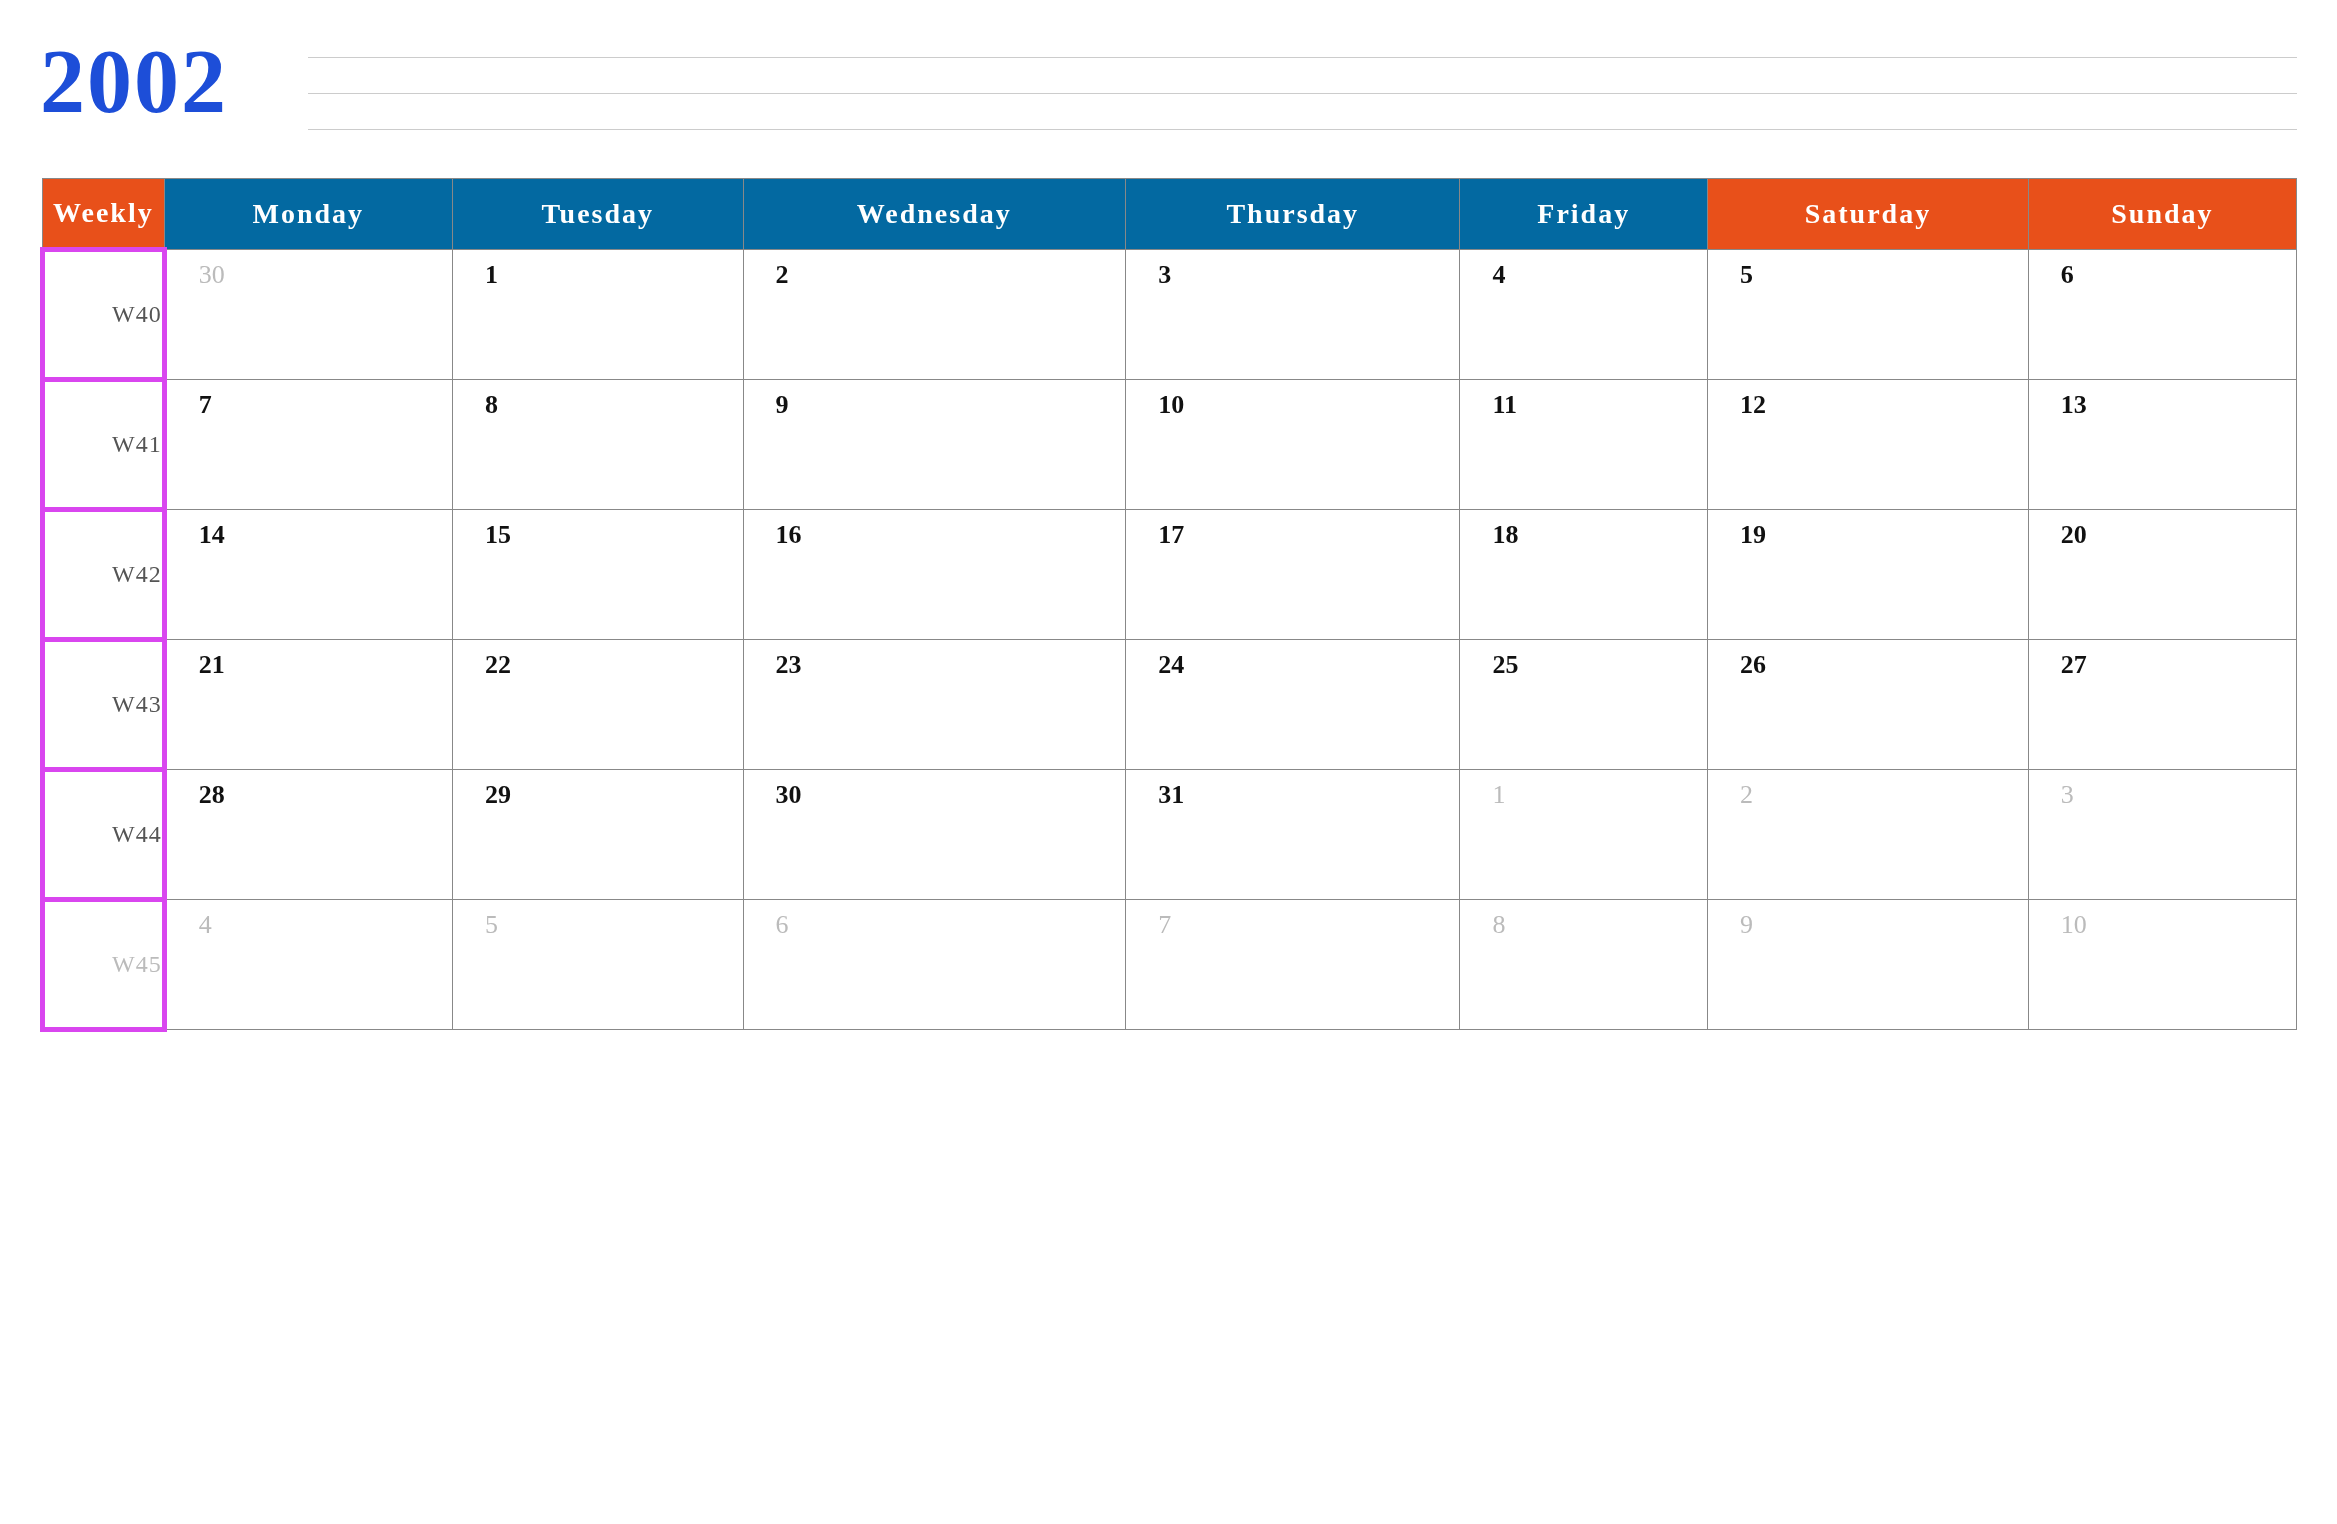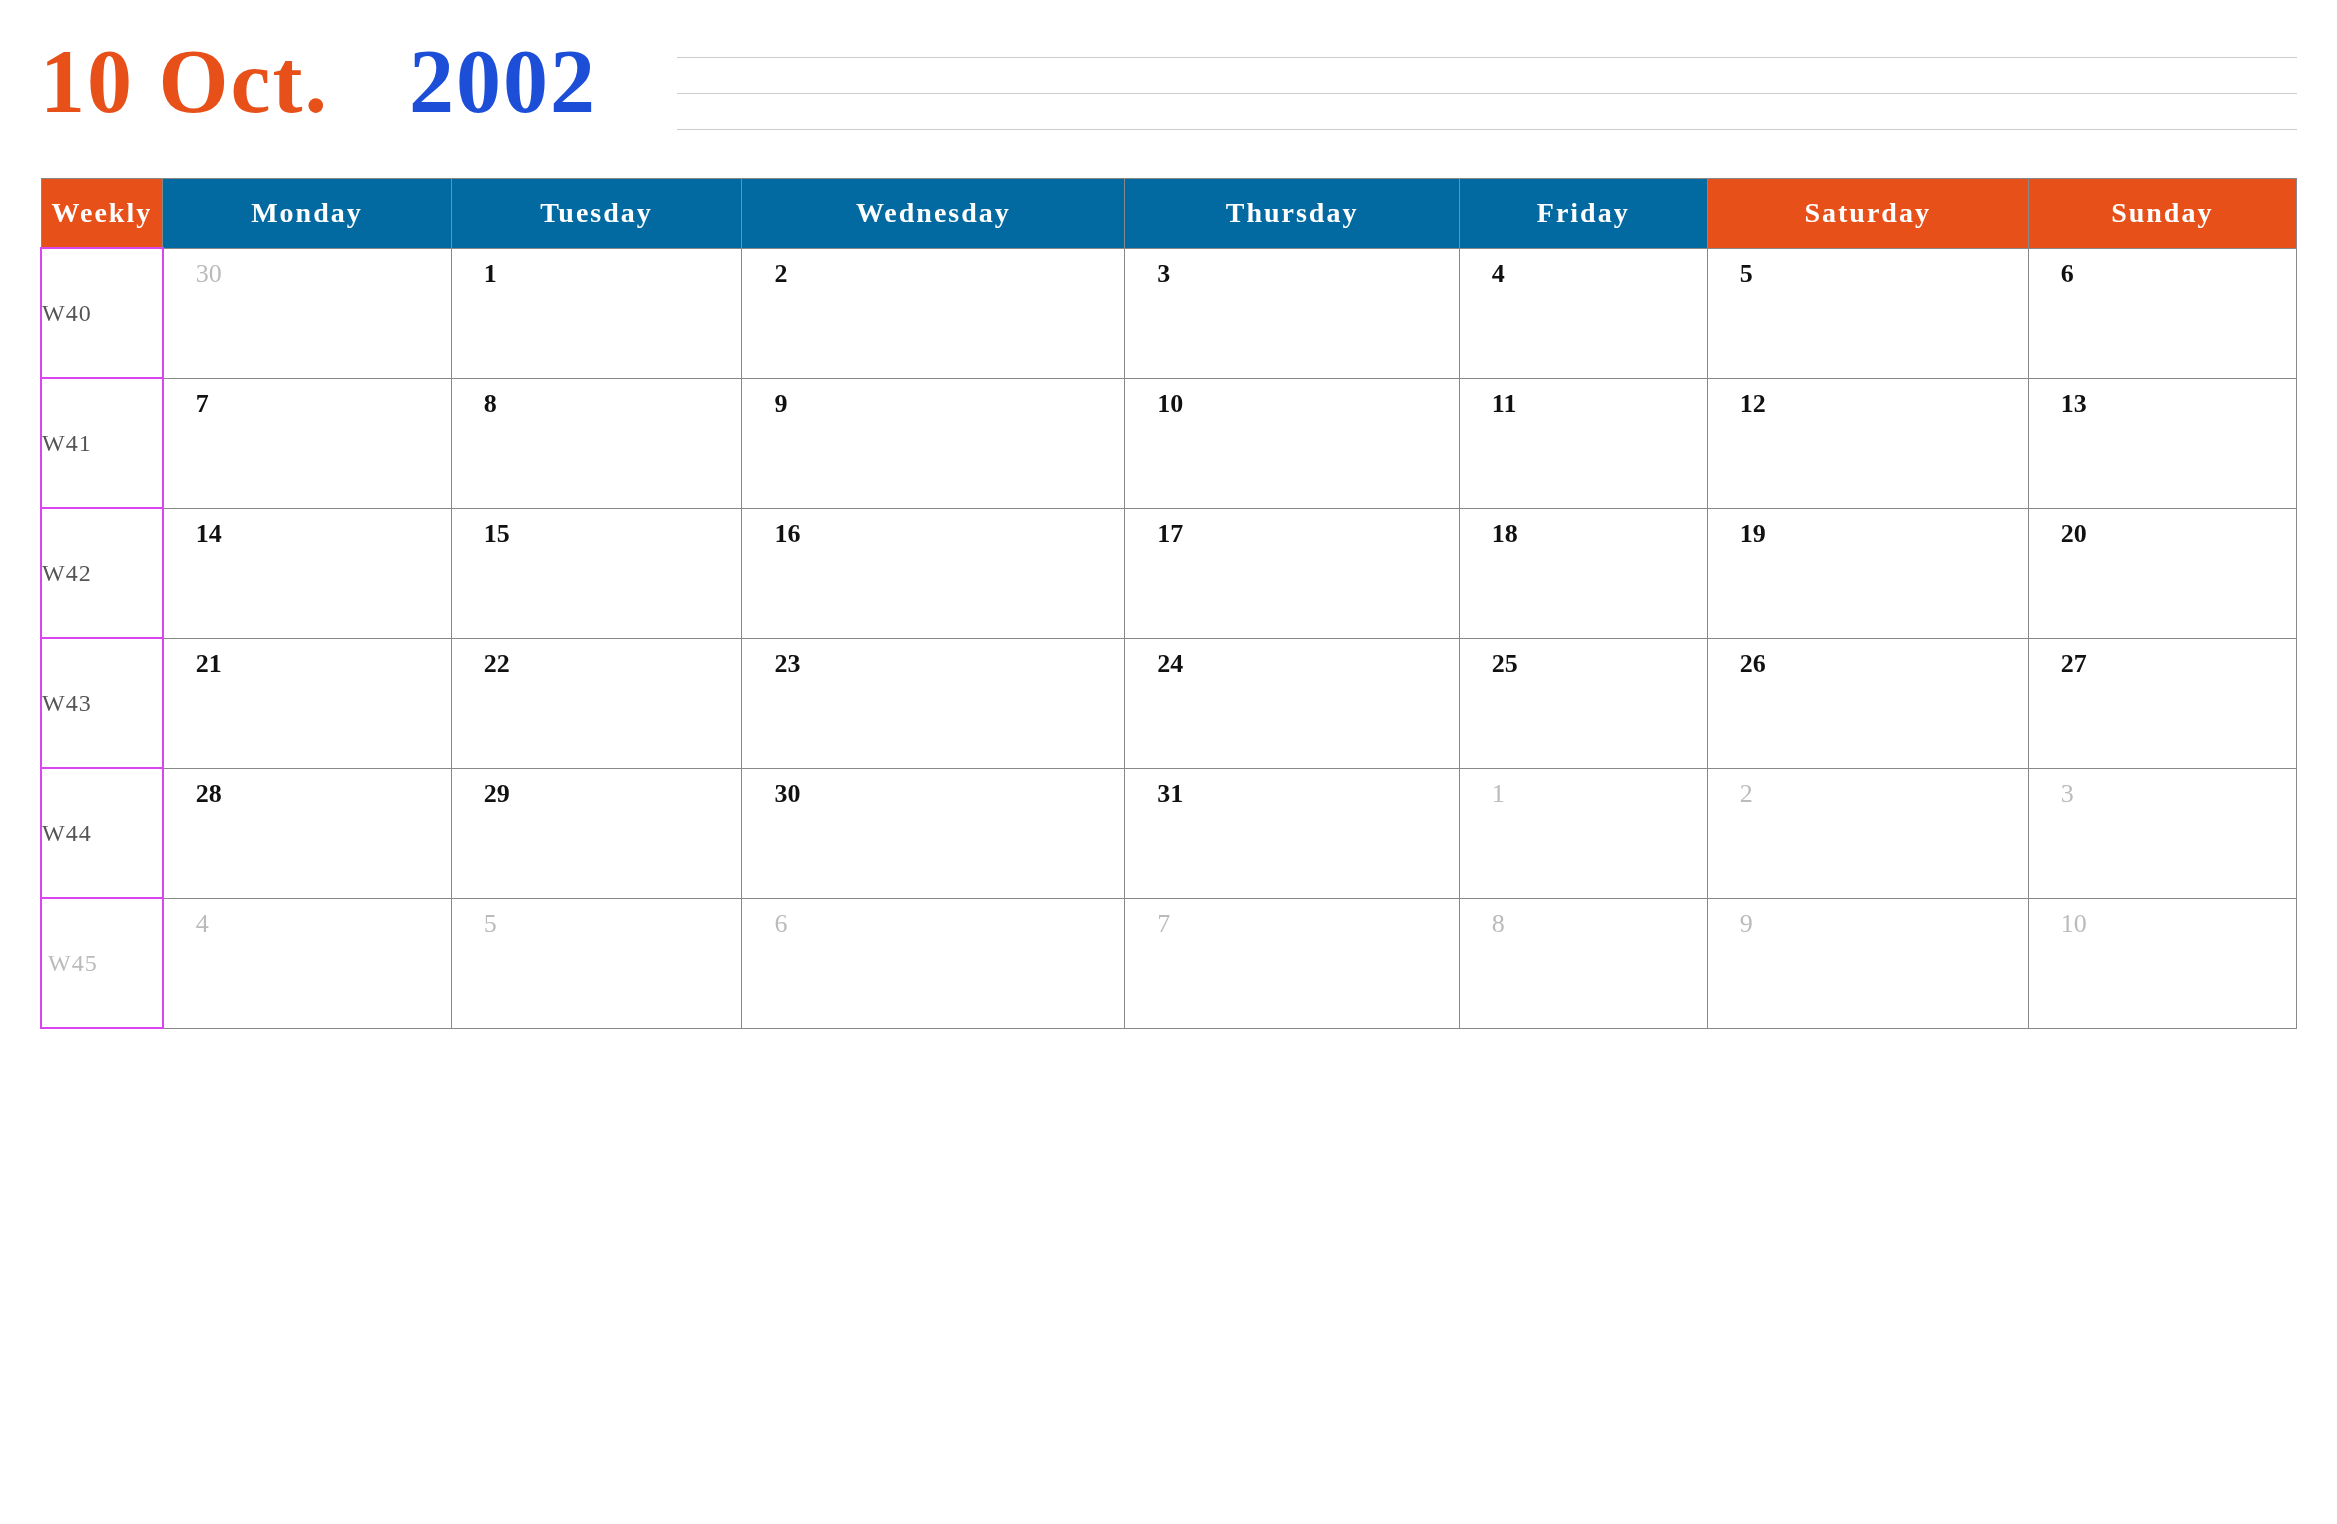--- a/index.html
+++ b/index.html
@@ -87,24 +87,24 @@
     }
 
     .day-cell {
       border: 1px solid #888;
       height: 130px;
       vertical-align: top;
       padding: 10px 32px;
     }
 
     .week-cell {
-      border: 2px solid #d946ef;
+      border: 5px solid #d946ef;
       height: 130px;
       vertical-align: middle;
-      text-align: left;
+      text-align: right;
       font-size: 24px;
       color: #555;
       letter-spacing: 1px;
     }
 
     .day-number {
       font-size: 26px;
       font-weight: bold;
       color: #111;
     }
@@ -122,21 +122,20 @@
     .week-label.muted {
       color: #bbb;
       margin-left: 6px;
     }
   </style>
 </head>
 <body>
 
 <div class="header">
   <div class="header-date">
-    <span class="header-day">10 Oct.</span>
     <span class="header-year">2002</span>
   </div>
   <div class="header-note">
     <div class="note-line"></div>
     <div class="note-line"></div>
     <div class="note-line"></div>
   </div>
 </div>
 
 <div>

